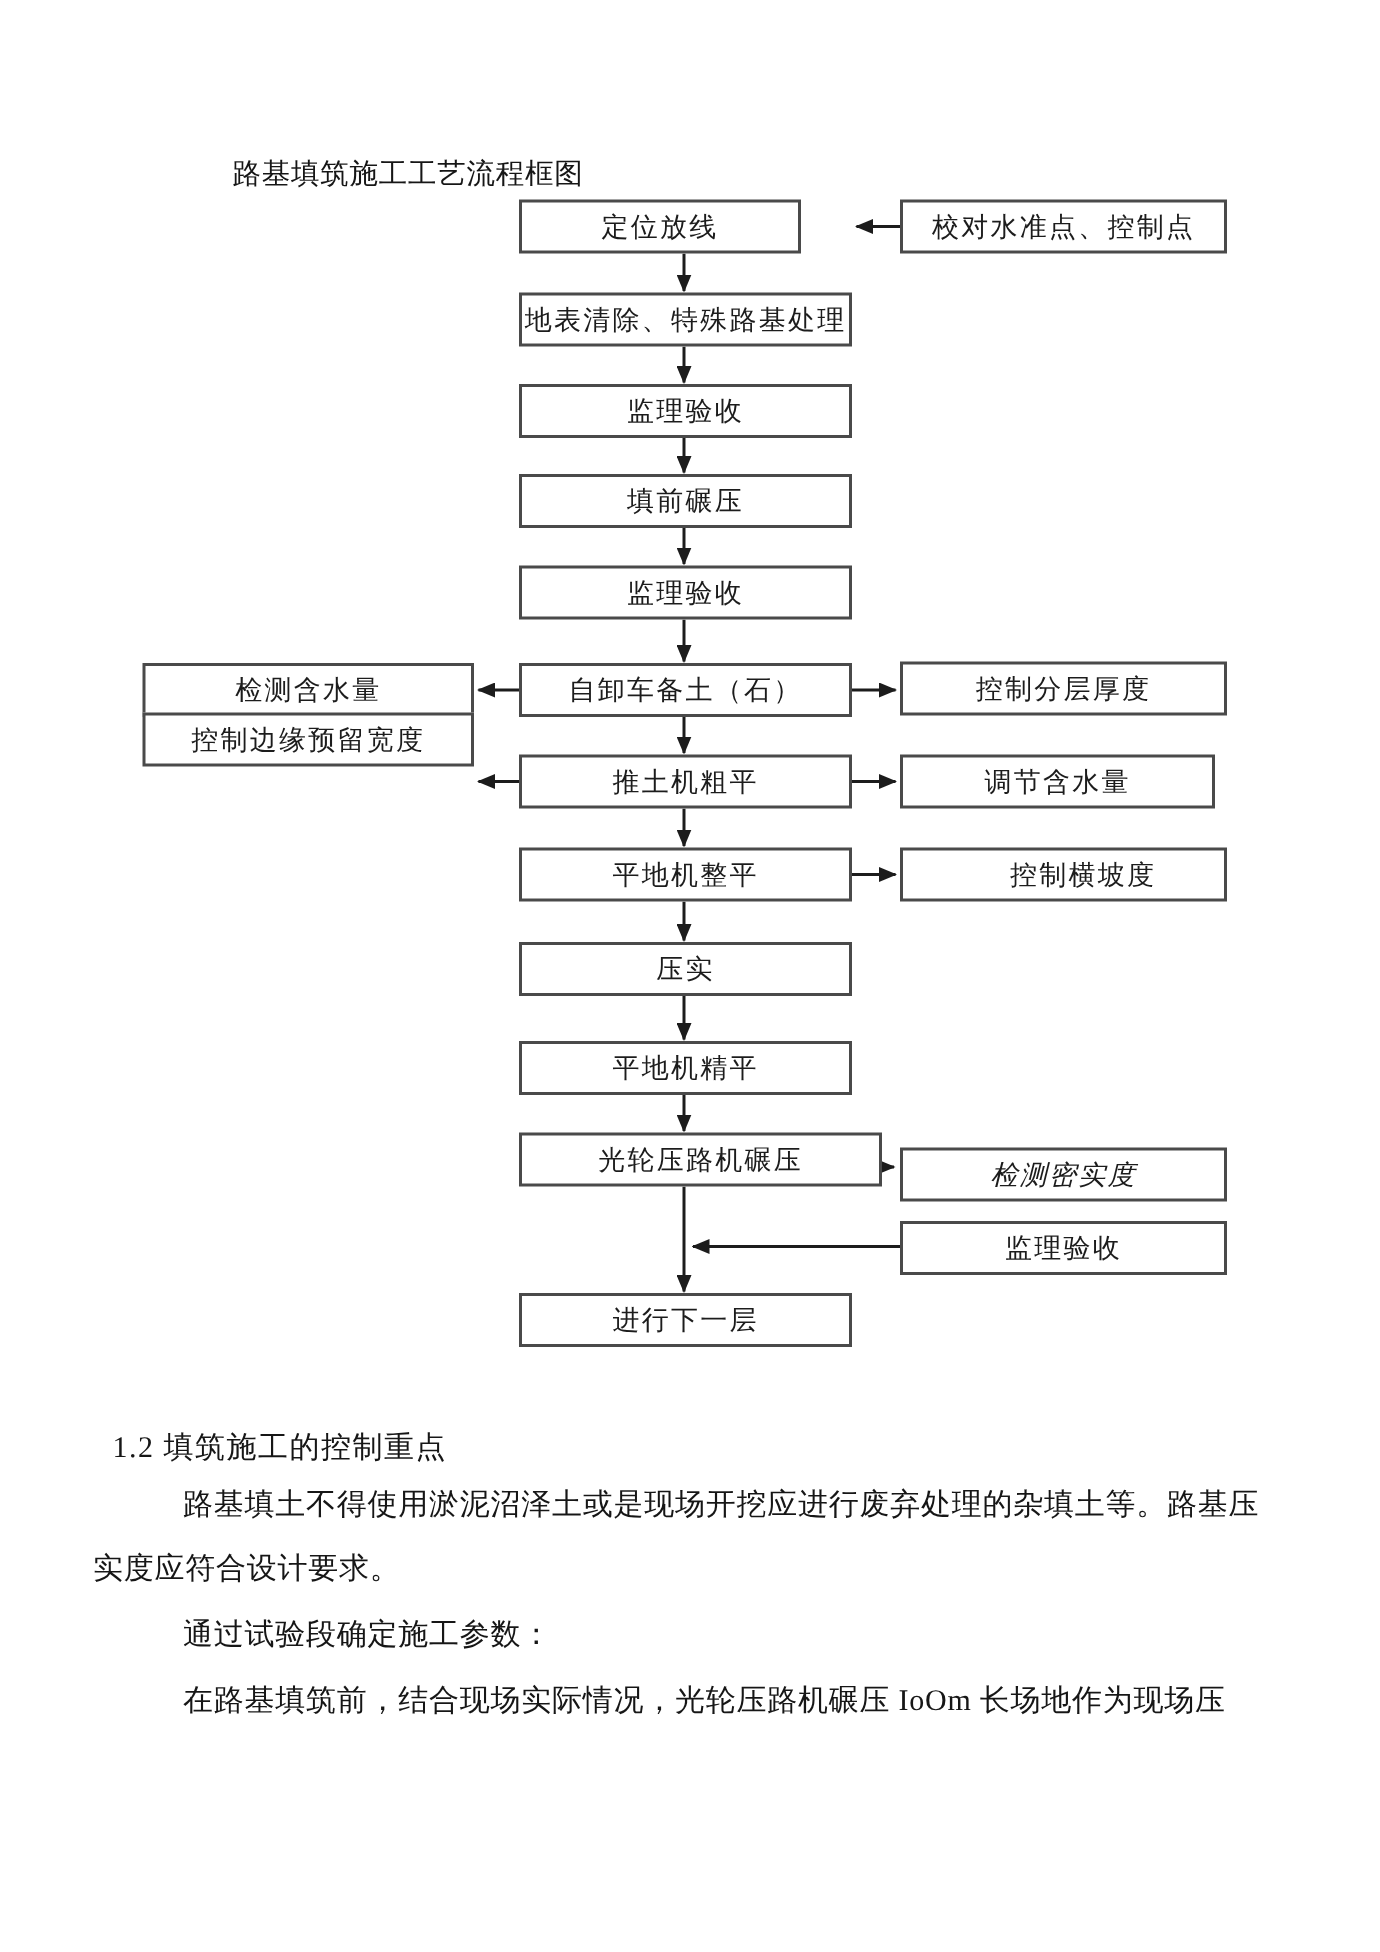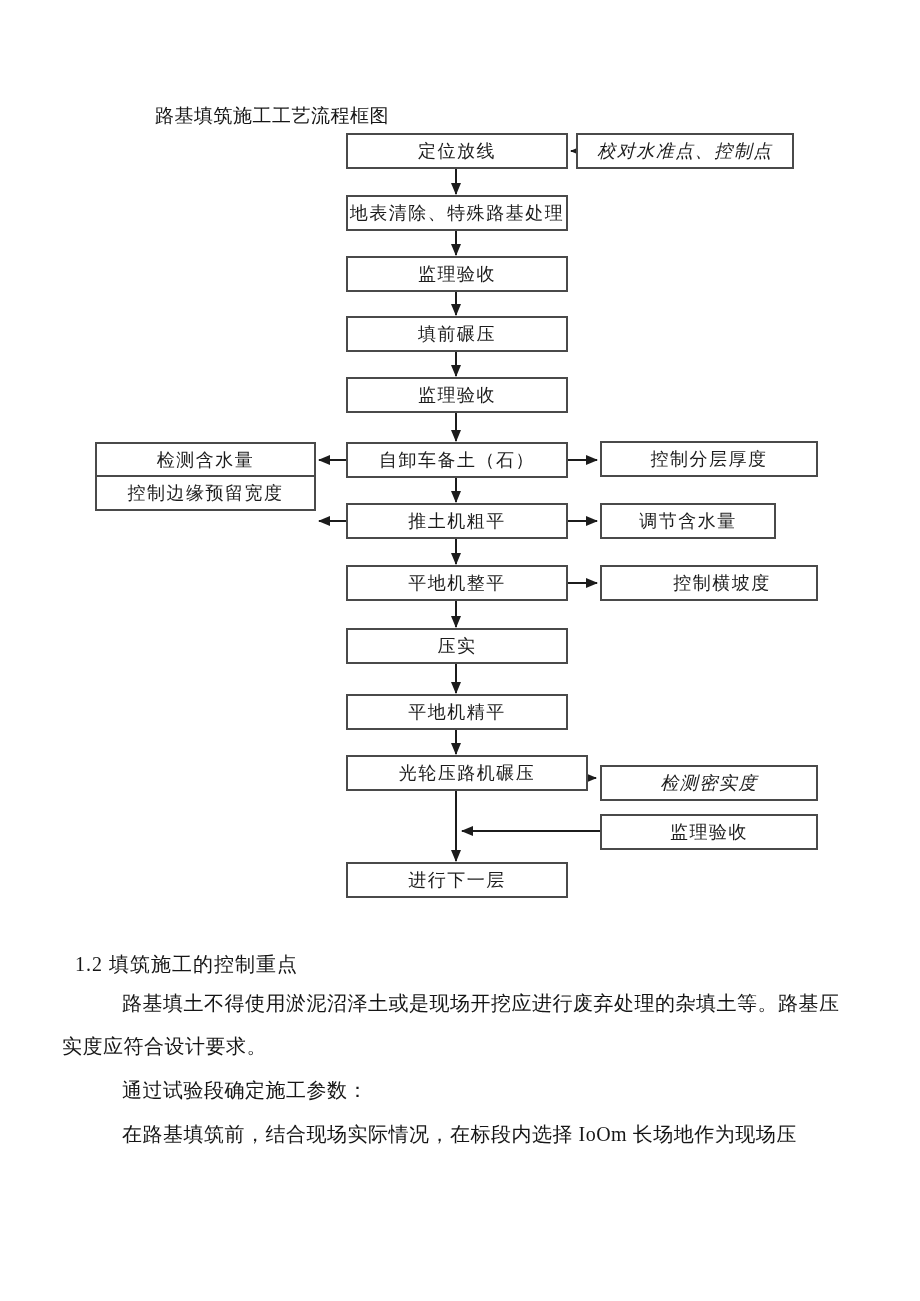--- a/index.html
+++ b/index.html
@@ -96,52 +96,52 @@
     <line class="conn" x1="600" y1="151" x2="571" y2="151" marker-end="url(#ah)"></line>
     <line class="conn" x1="346" y1="460" x2="319" y2="460" marker-end="url(#ah)"></line>
     <line class="conn" x1="568" y1="460" x2="597" y2="460" marker-end="url(#ah)"></line>
     <line class="conn" x1="346" y1="521" x2="319" y2="521" marker-end="url(#ah)"></line>
     <line class="conn" x1="568" y1="521" x2="597" y2="521" marker-end="url(#ah)"></line>
     <line class="conn" x1="568" y1="583" x2="597" y2="583" marker-end="url(#ah)"></line>
     <line class="conn" x1="568" y1="778" x2="596" y2="778" marker-end="url(#ah)"></line>
     <line class="conn" x1="600" y1="831" x2="462" y2="831" marker-end="url(#ah)"></line>
   </svg>
 
-  <div class="fbox" style="left:346px; top:133px; width:222px;font-family:Liberation Serif, serif;">定位放线</div>
-  <div class="fbox" style="left:576px; top:133px; width:218px;font-style:italic;">校对水准点、控制点</div>
+  <div class="fbox" style="left:346px; top:133px; width:188px;font-family:Liberation Serif, serif;">定位放线</div>
+  <div class="fbox" style="left:600px; top:133px; width:218px;">校对水准点、控制点</div>
 
   <div class="fbox" style="left:346px; top:195px; width:222px;">地表清除、特殊路基处理</div>
 
   <div class="fbox" style="left:346px; top:256px; width:222px;">监理验收</div>
 
   <div class="fbox" style="left:346px; top:316px; width:222px;">填前碾压</div>
 
   <div class="fbox" style="left:346px; top:377px; width:222px;">监理验收</div>
 
   <div class="fbox" style="left:95px; top:442px; width:221px;">检测含水量</div>
   <div class="fbox" style="left:346px; top:442px; width:222px;">自卸车备土（石）</div>
   <div class="fbox" style="left:600px; top:441px; width:218px;">控制分层厚度</div>
 
   <div class="fbox" style="left:95px; top:475px; width:221px;">控制边缘预留宽度</div>
   <div class="fbox" style="left:346px; top:503px; width:222px;">推土机粗平</div>
-  <div class="fbox" style="left:600px; top:503px; width:176px;">调节含水量</div>
+  <div class="fbox" style="left:600px; top:503px; width:210px;">调节含水量</div>
 
   <div class="fbox" style="left:346px; top:565px; width:222px;">平地机整平</div>
   <div class="fbox" style="left:600px; top:565px; width:218px;padding-left:26px;">控制横坡度</div>
 
   <div class="fbox" style="left:346px; top:628px; width:222px;">压实</div>
 
   <div class="fbox" style="left:346px; top:694px; width:222px;">平地机精平</div>
 
   <div class="fbox" style="left:346px; top:755px; width:242px;">光轮压路机碾压</div>
   <div class="fbox" style="left:600px; top:765px; width:218px;font-style:italic;">检测密实度</div>
 
   <div class="fbox" style="left:600px; top:814px; width:218px;">监理验收</div>
 
   <div class="fbox" style="left:346px; top:862px; width:222px;">进行下一层</div>
 
   <div class="sec-heading">1.2 填筑施工的控制重点</div>
   <div class="body-line" style="left:122px; top:990px;">路基填土不得使用淤泥沼泽土或是现场开挖应进行废弃处理的杂填土等。路基压</div>
   <div class="body-line" style="left:62px; top:1033px;">实度应符合设计要求。</div>
   <div class="body-line" style="left:122px; top:1077px;">通过试验段确定施工参数：</div>
-  <div class="body-line" style="left:122px; top:1121px;">在路基填筑前，结合现场实际情况，在标段内选择 IoOm 长场地作为现场压</div>
+  <div class="body-line" style="left:122px; top:1121px;">在路基填筑前，结合现场实际情况，光轮压路机碾压 IoOm 长场地作为现场压</div>
 
 </div>
 
 </body></html>

